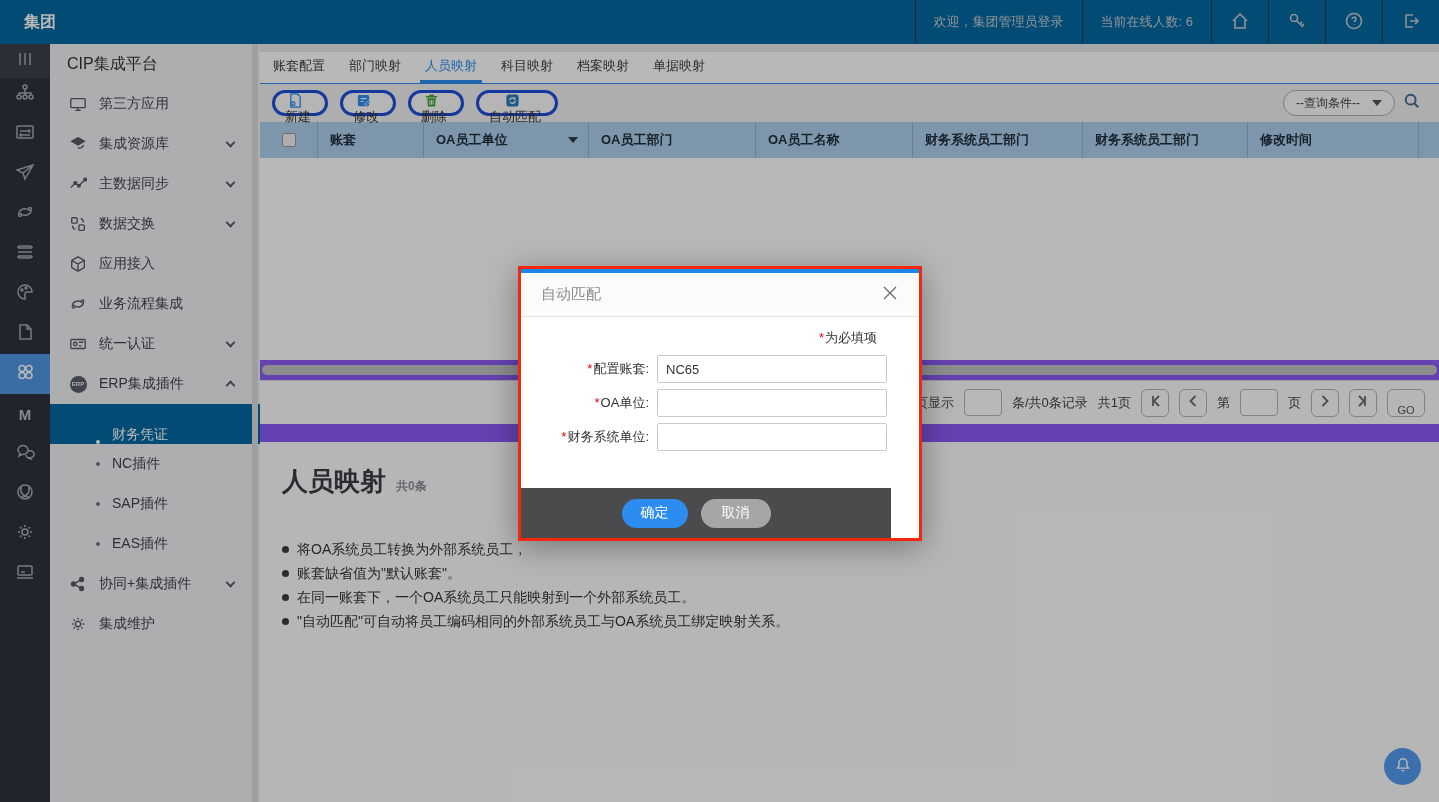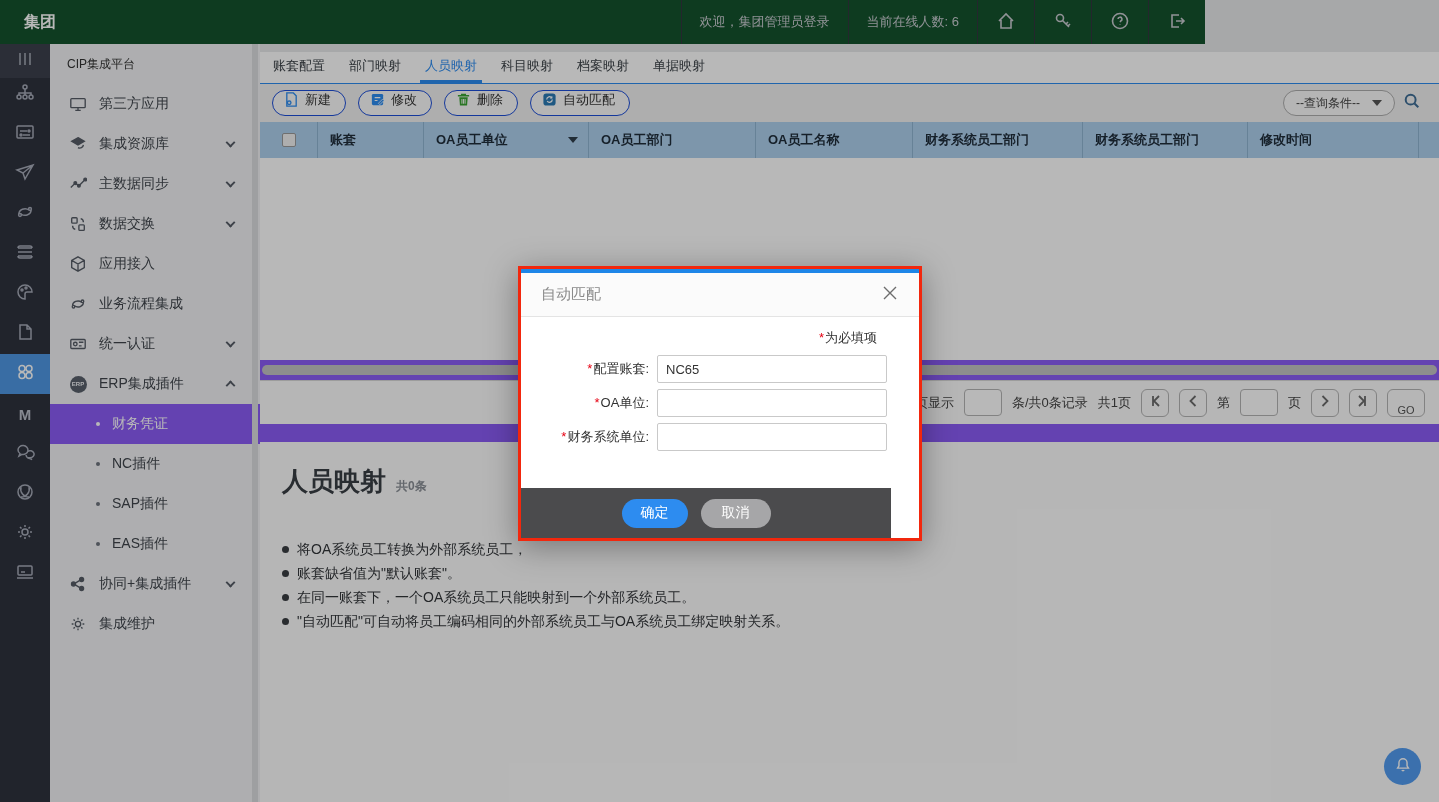--- a/index.html
+++ b/index.html
@@ -1,68 +1,68 @@
 <!DOCTYPE html>
 <html><head>
 <meta charset="utf-8">
 <style>
   * { margin:0; padding:0; box-sizing:border-box; }
   html,body { width:1439px; height:802px; overflow:hidden;
     font-family:"Liberation Sans","DejaVu Sans",sans-serif; }
   body { position:relative; background:#e8e9eb; }
 
   
-  .topbar { position:absolute; left:0; top:0; width:1205px; height:44px;
-    background:#14532d; display:flex; align-items:stretch; z-index:10; }
+  .topbar { position:absolute; left:0; top:0; width:1439px; height:44px;
+    background:#0369a1; display:flex; align-items:stretch; z-index:10; }
   .brand { color:#fff; font-size:16px; font-weight:bold; line-height:44px; padding-left:24px; flex:0 0 auto; }
   .topbar .spacer { flex:1; }
   .topcell { display:flex; align-items:center; justify-content:center;
     border-left:1px solid #33353f; color:#c9cbd1; font-size:13px; padding:0 18px; cursor:pointer; }
   .topcell.icon-cell { width:57px; padding:0; }
   .topcell svg { stroke:#c9cbd1; fill:none; stroke-width:1.6; }
 
   
   .rail { position:absolute; left:0; top:44px; width:50px; height:758px; background:#2f323e; z-index:5; }
   .rail-toggle { height:34px; background:#3c404d; display:flex; align-items:center; justify-content:center; cursor:pointer; }
   .rail-item { position:absolute; left:0; width:50px; height:40px;
     display:flex; align-items:center; justify-content:center; color:#a6abb8; cursor:pointer; }
   .rail-item svg { stroke:#a6abb8; fill:none; stroke-width:1.5; }
   .rail-item.active { background:#4f97e3; }
   .rail-item.active svg { stroke:#fff; }
   .rail-m { color:#b9bec9; font-weight:bold; font-size:15px; }
 
   
   .sidebar { position:absolute; left:50px; top:44px; width:210px; height:758px; background:#f1f2f4; z-index:5; }
   .sidebar-scroll { position:absolute; right:2px; top:0; width:6px; height:758px; background:#dcdde0; }
-  .sb-title { height:40px; line-height:40px; padding-left:17px; font-size:12px; color:#333; }
+  .sb-title { height:40px; line-height:40px; padding-left:17px; font-size:16px; color:#333; }
   .sb-item { height:40px; display:flex; align-items:center; padding-left:18px; font-size:14px; color:#40454c; cursor:pointer; position:relative; }
   .sb-item .ic { width:20px; height:20px; margin-right:11px; display:flex; align-items:center; justify-content:center; }
   .sb-item .ic svg { stroke:#565c66; fill:none; stroke-width:1.5; }
   .sb-item .chev { position:absolute; right:26px; top:50%; width:7px; height:7px;
     border-right:2px solid #565c66; border-bottom:2px solid #565c66; }
   .chev.down { transform:translateY(-70%) rotate(45deg); }
   .chev.up   { transform:translateY(-30%) rotate(-135deg); }
   .sb-sub { padding-left:46px; }
   .sb-sub .dot { width:4px; height:4px; border-radius:50%; background:#6e747d; margin-right:12px; }
-  .sb-sub.active { background:#8b5cf6; color:#fff; }
+  .sb-sub.active { background:#0369a1; color:#fff;align-items:flex-end; }
   .sb-sub.active .dot { background:#fff; }
   .erp-badge { width:17px; height:17px; border-radius:50%; background:#59606b; color:#f1f2f4;
     font-size:6px; font-weight:bold; display:flex; align-items:center; justify-content:center; }
 
   
   .content { position:absolute; left:260px; top:52px; width:1179px; height:627px; background:#8b5cf6; }
   .tabbar { height:32px; background:#ffffff; border-bottom:1px solid #2d8cf0;
     display:flex; align-items:flex-end; padding-left:8px; }
   .tab { font-size:13px; color:#3c4248; padding:0 5px 8px 5px; margin-right:14px; cursor:pointer; position:relative; }
   .tab.active { color:#2d8cf0; }
   .tab.active::after { content:""; position:absolute; left:0; right:0; bottom:0; height:3px; background:#2d8cf0; }
 
   .toolbar { height:38px; background:#f2f2f2; display:flex; align-items:center; padding:0 12px; }
-  .tbtn { height:26px; border:1px solid #1d4ed8; border-radius:13px; background:#fbfbfb;
-    display:flex; align-items:flex-start; padding:0 14px 0 10px; margin-right:12px; font-size:13px; color:#333; cursor:pointer; }
+  .tbtn { height:26px; border:3px solid #1d4ed8; border-radius:13px; background:#fbfbfb;
+    display:flex; align-items:center; padding:0 14px 0 10px; margin-right:12px; font-size:13px; color:#333; cursor:pointer;flex-direction:column; }
   .tbtn .ti { width:16px; height:16px; margin-right:6px; display:flex; align-items:center; justify-content:center; }
   .query-wrap { margin-left:auto; display:flex; align-items:center; }
   .query-pill { height:26px; border:1px solid #aeaeae; border-radius:13px; background:#fbfbfb;
     display:flex; align-items:center; padding:0 12px; font-size:12px; color:#444; cursor:pointer; }
   .query-caret { width:0; height:0; border-left:5px solid transparent; border-right:5px solid transparent;
     border-top:6px solid #555; margin-left:12px; }
   .search-btn { margin:0 6px 0 8px; cursor:pointer; display:flex; }
   .search-btn svg { stroke:#3f6e96; fill:none; stroke-width:2.2; }
 
   

